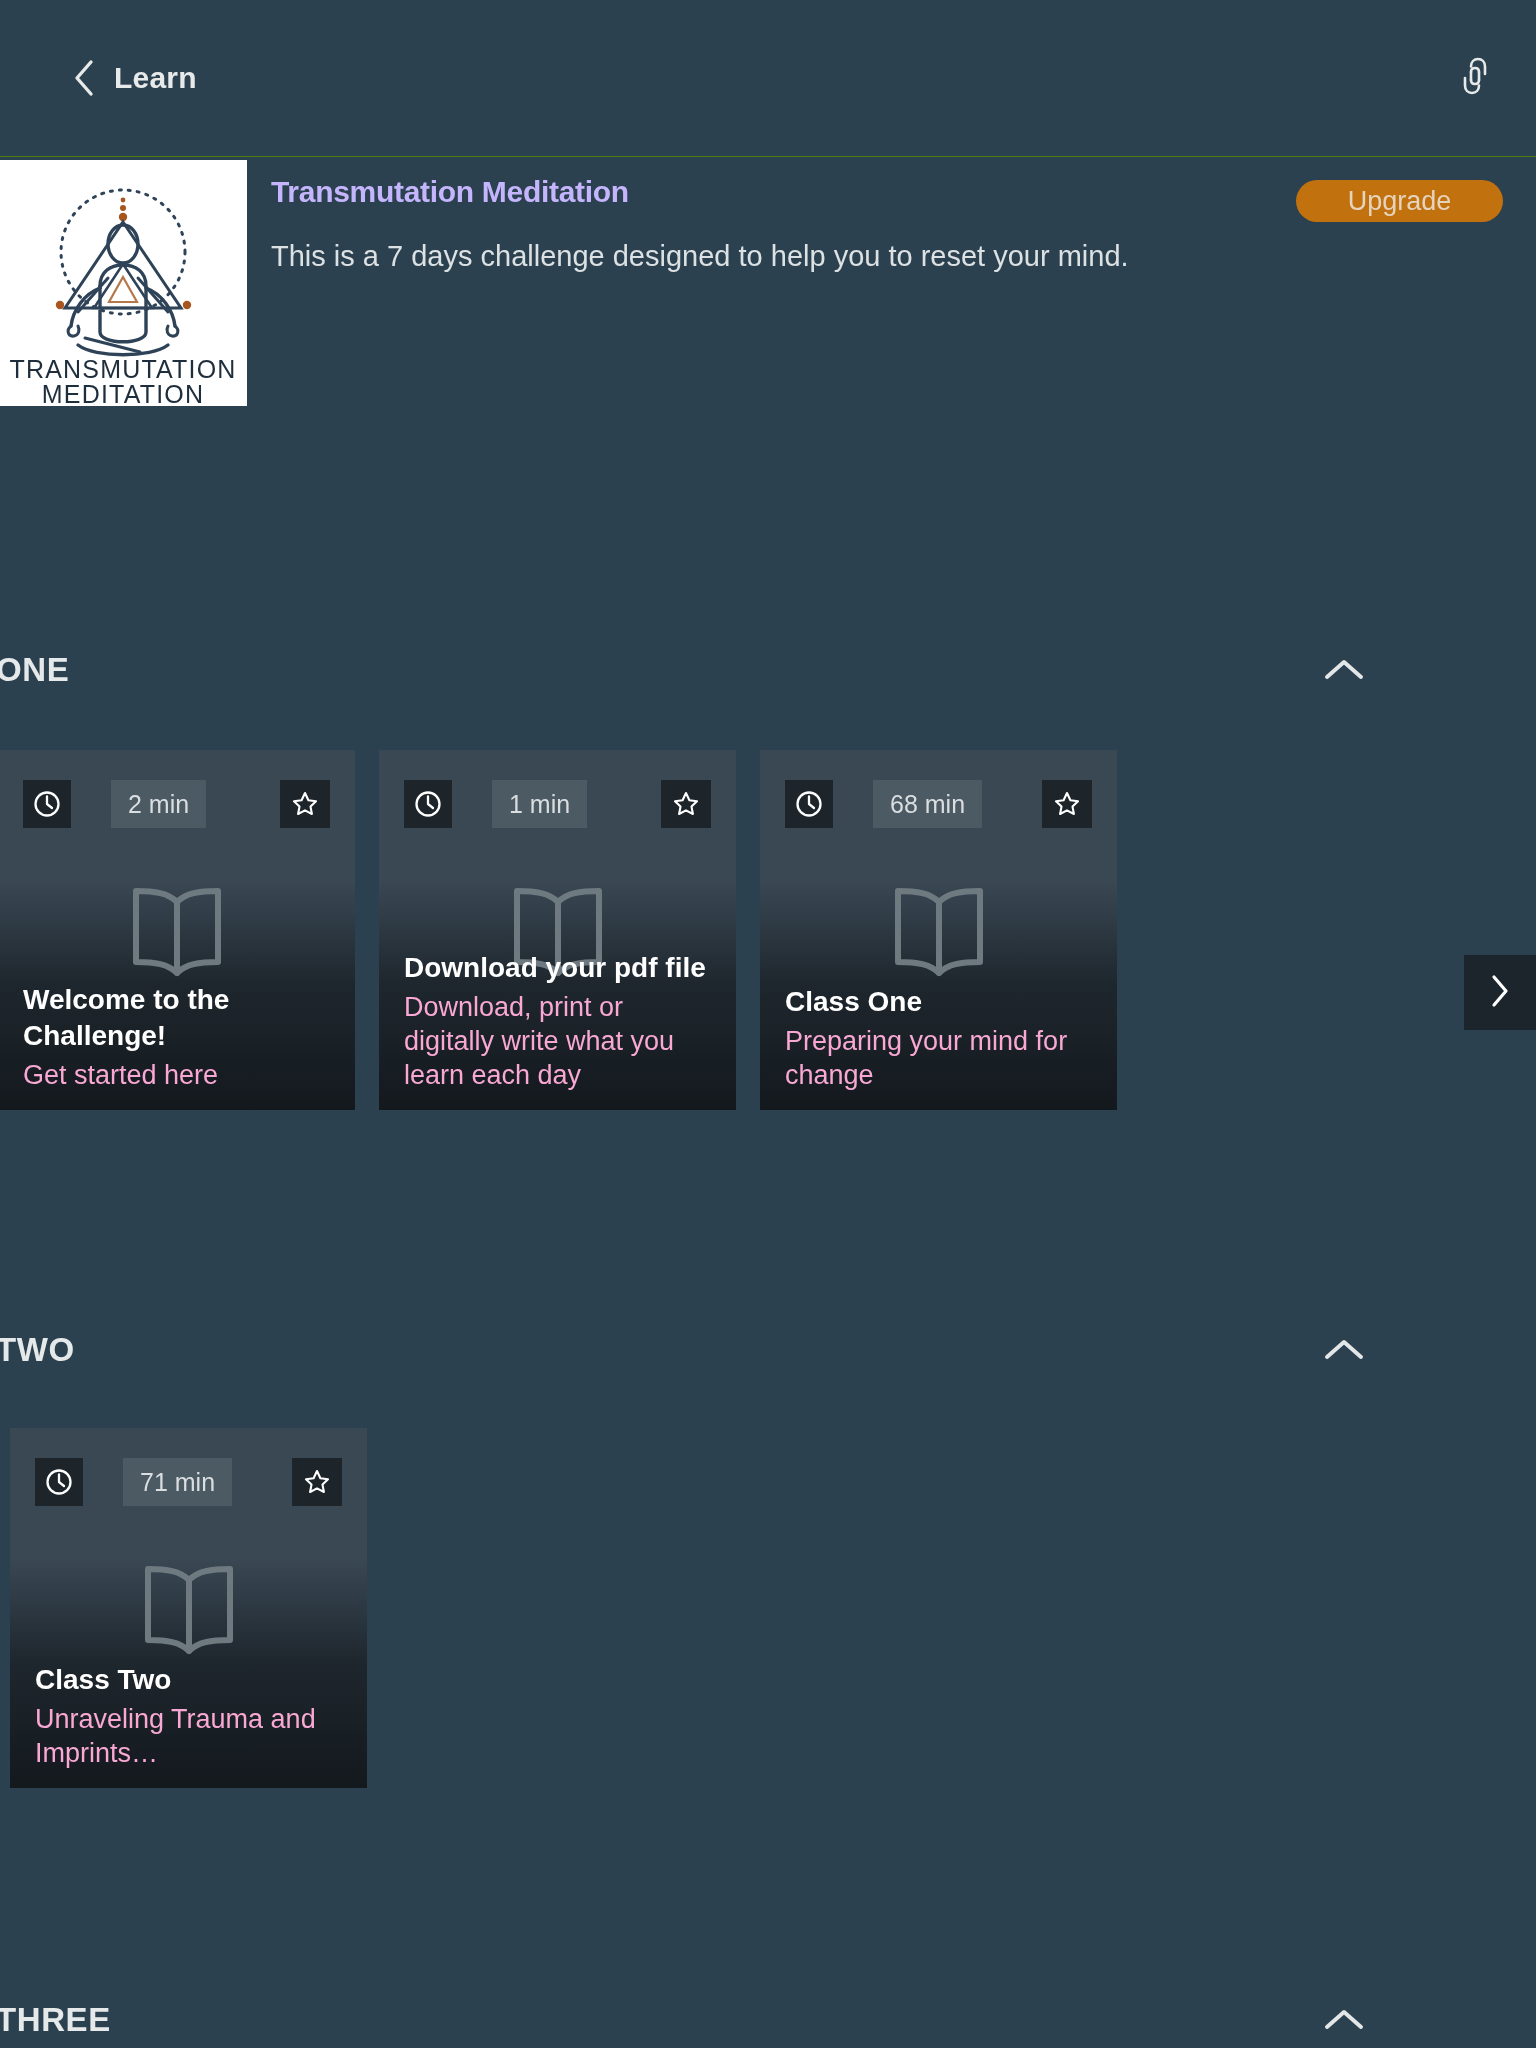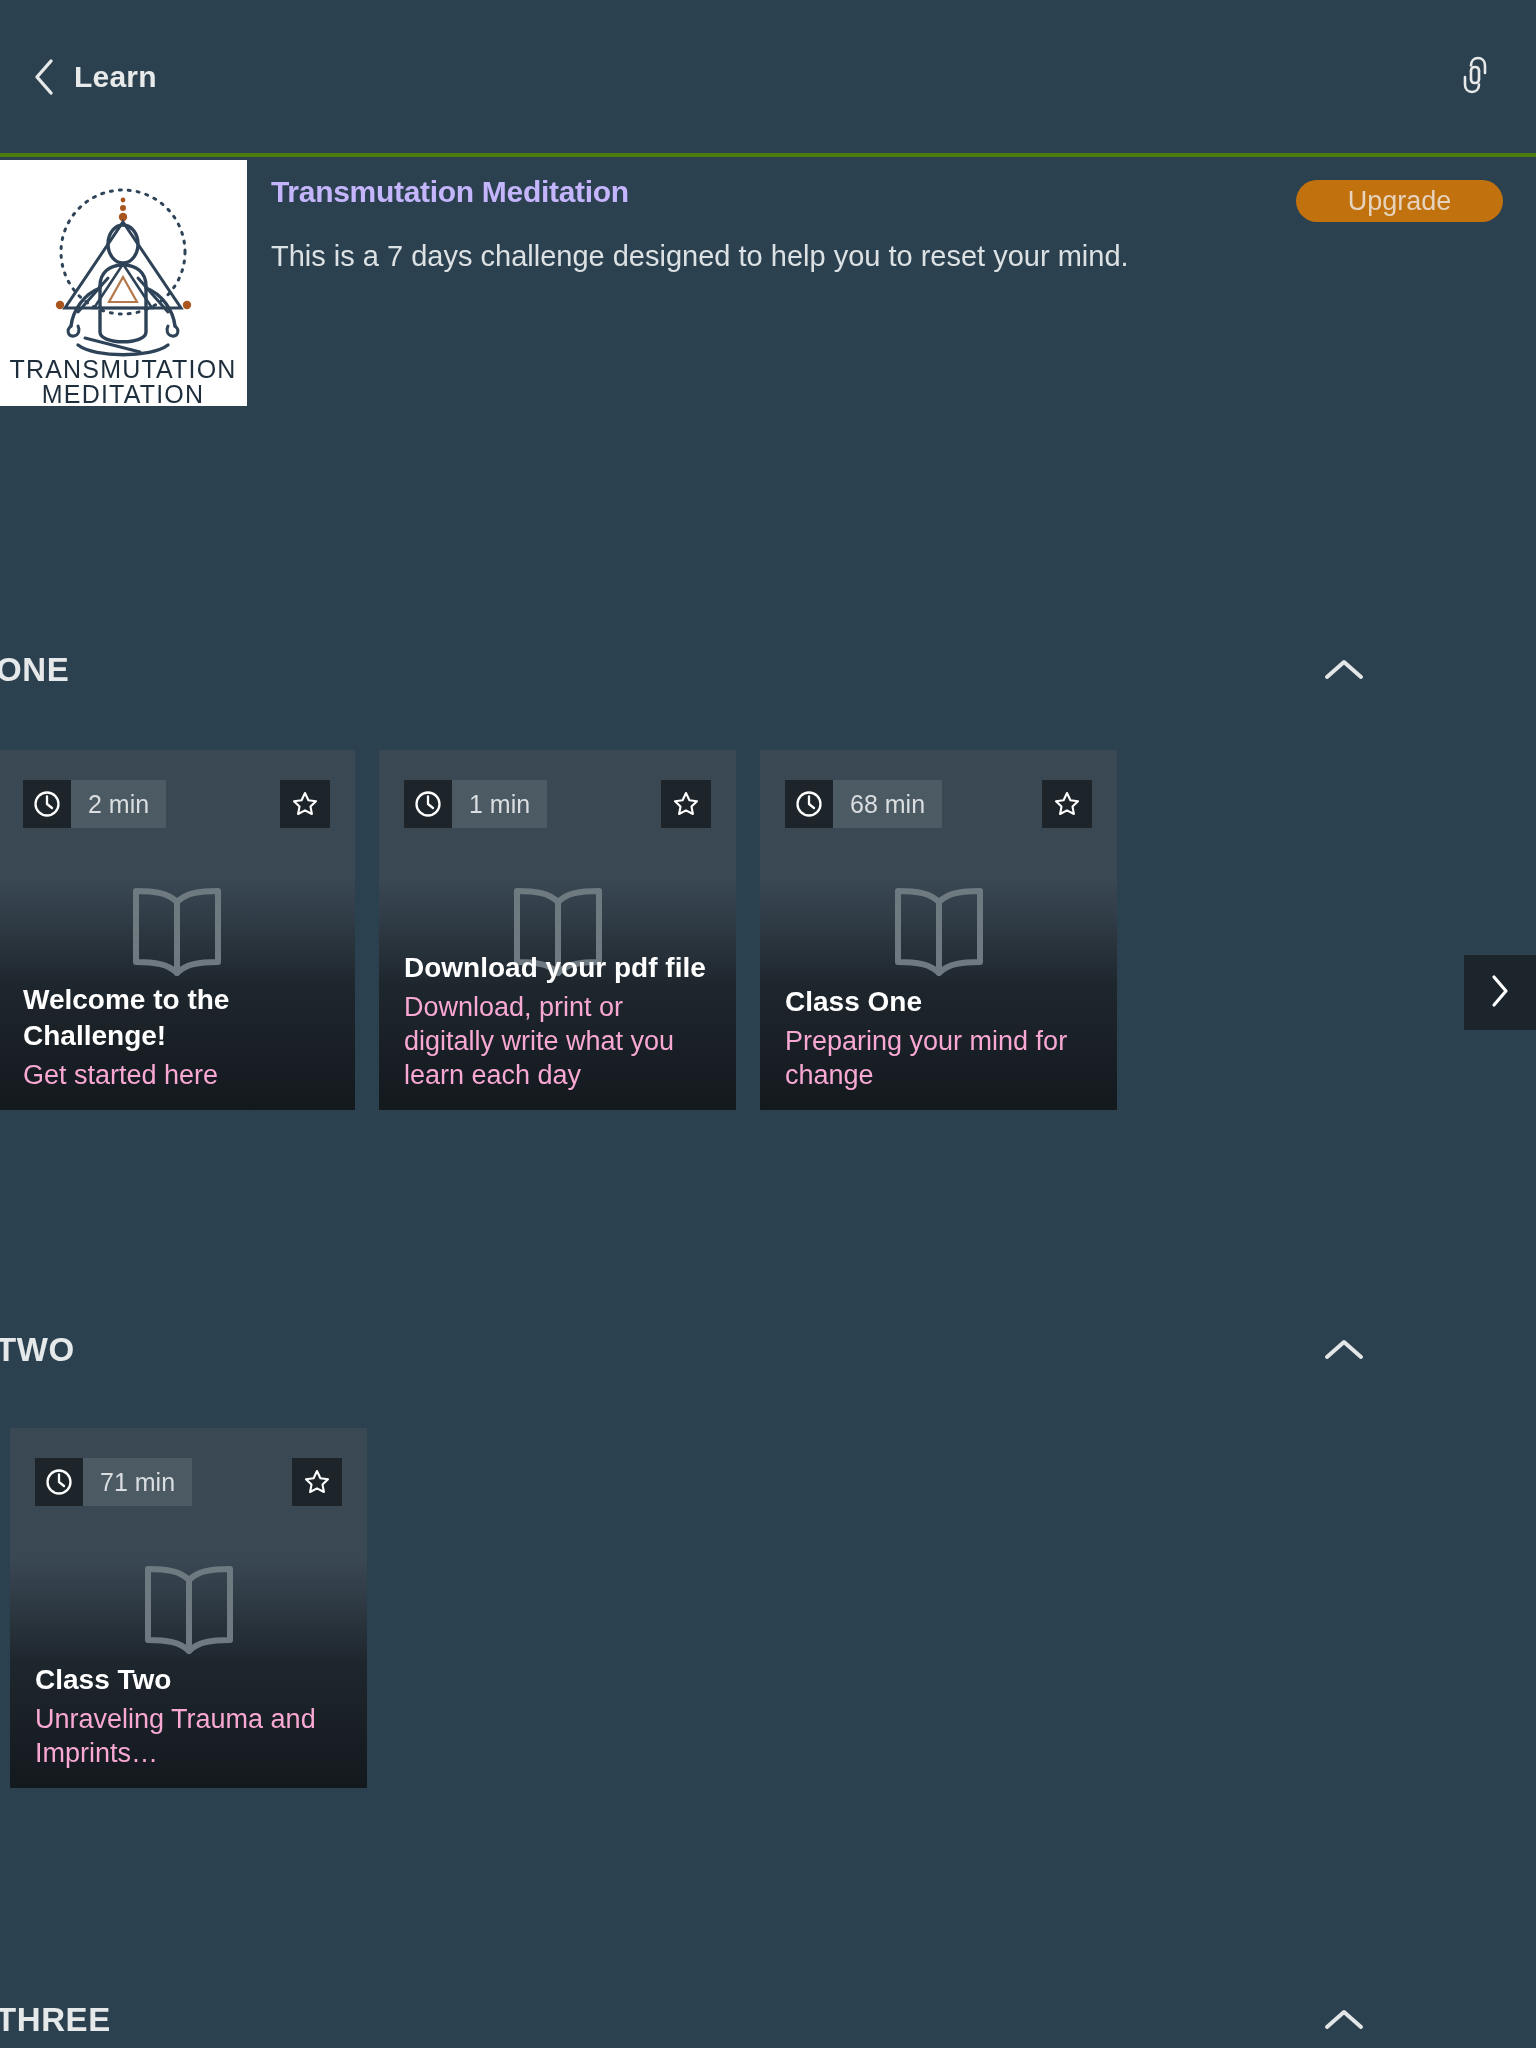--- a/index.html
+++ b/index.html
@@ -7,22 +7,22 @@
     width: 1536px; height: 2048px;
     background: #2C4150;
     font-family: "Liberation Sans", sans-serif;
     overflow: hidden;
   }
   .app { position: relative; width: 1536px; height: 2048px; background: #2C4150; }
 
   
   .topbar {
     position: absolute; left: 0; top: 0; width: 1536px; height: 157px;
-    background: #2C4150; border-bottom: 4px solid #4d7c0f;
-    display: flex; align-items: center;
+    background: #2C4150; border-bottom: 1px solid #4d7c0f;
+    display: flex; align-items: center; padding-left: 40px;
   }
   .back-btn {
     display: flex; align-items: center; gap: 16px;
     margin-left: 30px; cursor: pointer;
   }
   .chev-left { width: 28px; height: 40px; display: block; }
   .back-label { color: #E8EAEA; font-size: 30px; font-weight: bold; letter-spacing: .2px; }
   .link-btn { position: absolute; right: 40px; top: 50%; transform: translateY(-50%); cursor: pointer; }
 
   
@@ -70,21 +70,21 @@
   .card.clipped { margin-left: -2px; }
   .card-grad {
     position: absolute; left: 0; bottom: 0; width: 100%; height: 230px;
     background: linear-gradient(180deg, rgba(20,26,31,0) 0%, rgba(20,26,31,.72) 45%, rgba(17,22,26,.95) 100%);
   }
   .meta-row {
     position: absolute; left: 25px; top: 30px; right: 25px;
     display: flex; align-items: flex-start; justify-content: space-between;
     z-index: 3;
   }
-  .time-pill { display: flex; align-items: stretch; }
+  .time-pill { display: flex; align-items: stretch; gap: 40px; }
   .clock-box {
     width: 48px; height: 48px; background: #1D252B;
     display: flex; align-items: center; justify-content: center;
   }
   .dur {
     height: 48px; background: #4C5A64; color: #DADEE0;
     font-size: 25px; display: flex; align-items: center;
     padding: 0 17px;
   }
   .star-box {

